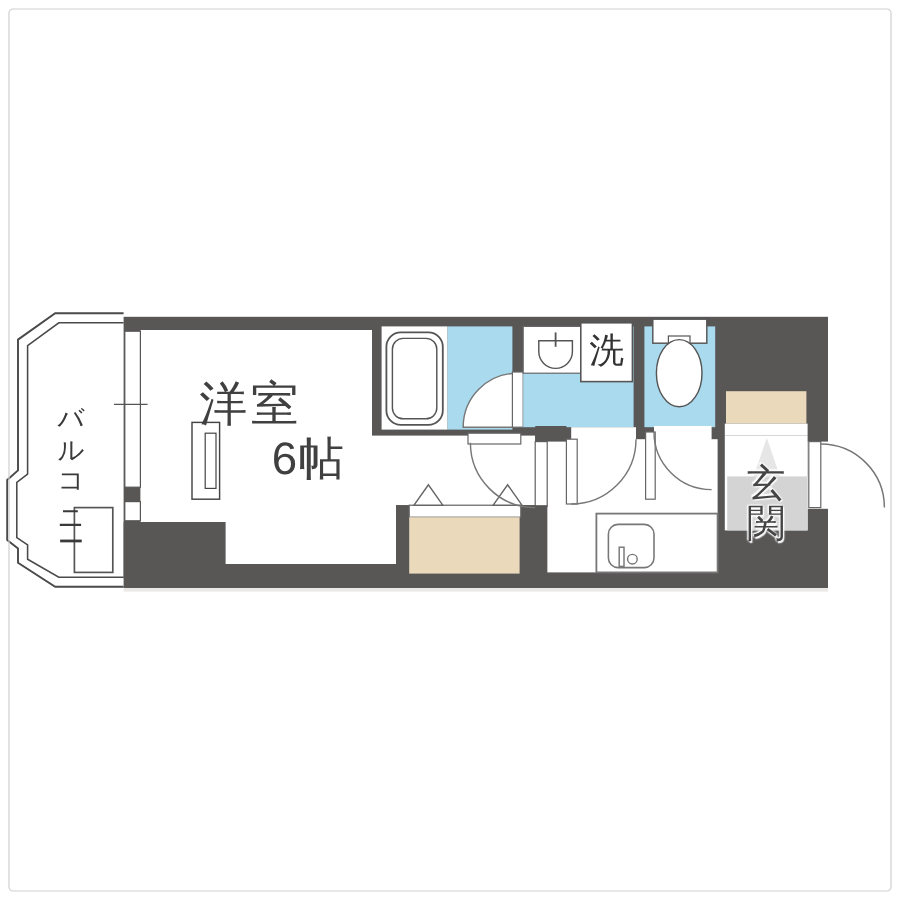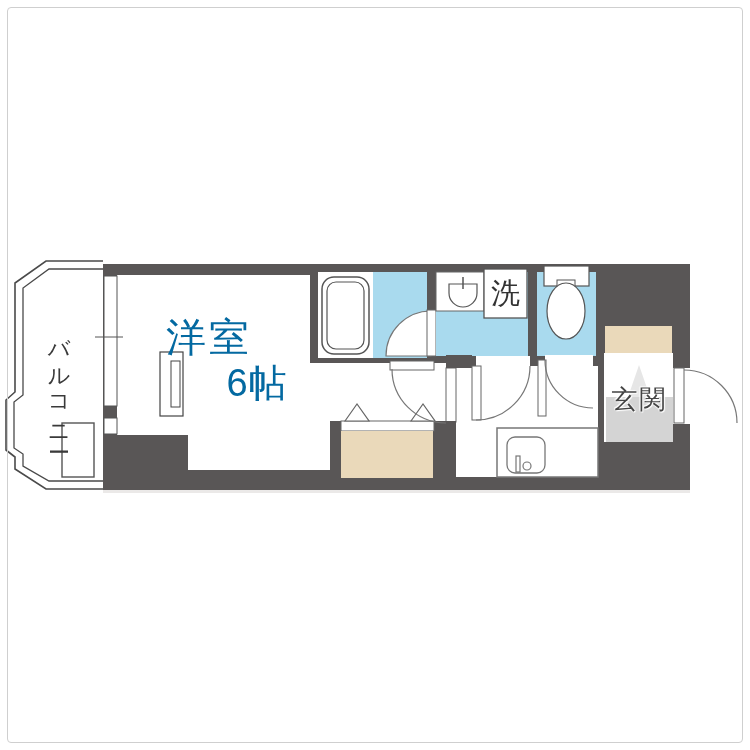--- a/index.html
+++ b/index.html
@@ -1,27 +1,27 @@
 <!DOCTYPE html>
 <html><head>
 <meta charset="utf-8">
 <style>
   html,body{margin:0;padding:0;background:#ffffff;}
   .canvas{position:relative;width:750px;height:750px;background:#fff;overflow:hidden;
           font-family:"Liberation Sans","DejaVu Sans",sans-serif;}
   .frame{position:absolute;left:7px;top:7px;right:7px;bottom:7px;
          border:1px solid #cfcfcf;border-radius:4px;pointer-events:none;}
   svg.plan{position:absolute;left:0;top:0;}
-  .lbl{position:absolute;color:#0369a1;line-height:1.05;text-align:center;}
+  .lbl{position:absolute;color:#404040;line-height:1.05;text-align:center;}
   .lbl-room{font-size:40px;letter-spacing:3px;font-weight:500;}
   .lbl-size{font-size:38px;letter-spacing:1px;font-weight:500;padding-left:48px;}
   .lbl-balcony{font-size:22px;letter-spacing:4px;writing-mode:vertical-rl;
                text-orientation:upright;color:#3a3a3a;}
   .lbl-washer{font-size:29px;color:#333;}
-  .lbl-genkan{font-size:26px;letter-spacing:2px;color:#454545;font-weight:500;
+  .lbl-genkan{font-size:32px;letter-spacing:2px;color:#454545;font-weight:500;
               text-shadow:0 0 2px #fff,0 0 2px #fff,1px 1px 1px #fff,-1px -1px 1px #fff;}
 </style>
 </head>
 <body>
 
 <div class="canvas">
 
   <svg class="plan" width="750" height="750" viewBox="0 0 750 750">
 
     <rect x="103" y="264" width="587" height="226" fill="#595656"></rect>

